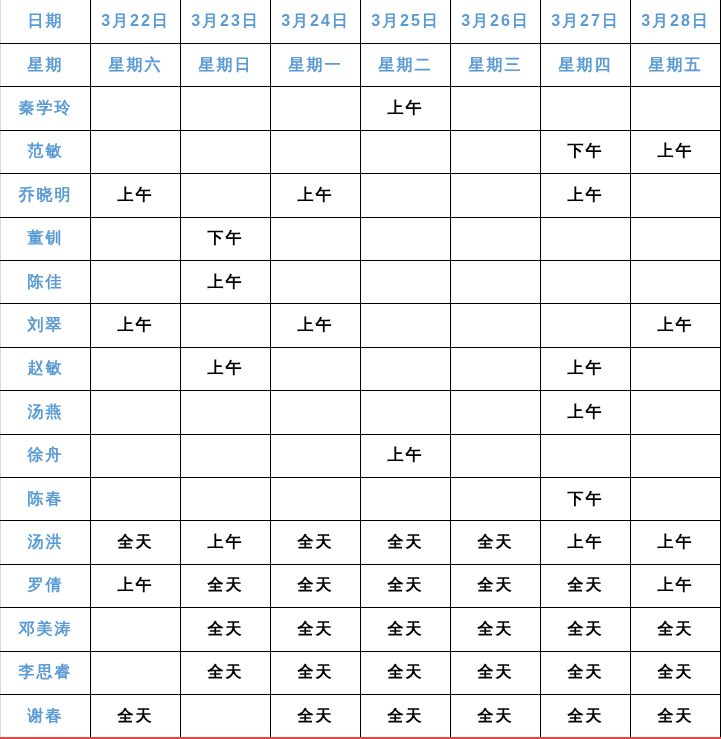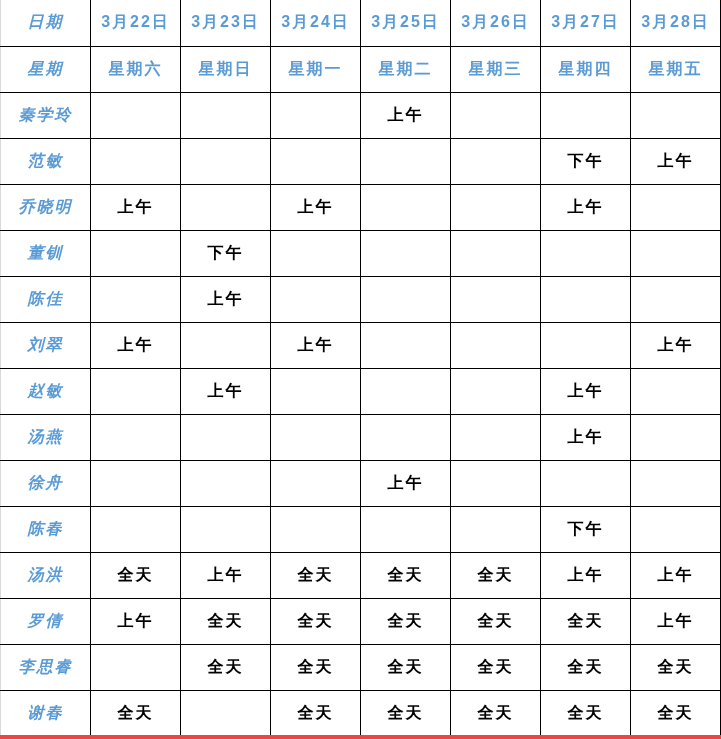--- a/index.html
+++ b/index.html
@@ -26,22 +26,22 @@
     vertical-align: middle;
     font-size: 16px;
     font-weight: bold;
     letter-spacing: 2px;
     padding: 0;
     overflow: hidden;
     white-space: nowrap;
   }
   
   table.schedule tr:first-child td { border-top: none; }
-  table.schedule td:first-child { border-left: 1px solid #d9d9d9; font-style: italic; }
-  table.schedule tr:last-child td { border-bottom: 4px solid #ef4444; margin-top: 31px; }
+  table.schedule td:first-child { border-left: 1px solid #d9d9d9; }
+  table.schedule tr:last-child td { border-bottom: 2px solid #ef4444; margin-top: 31px; }
 
   td.hdr  { color: var(--hdr-color); }
   td.name { color: var(--name-color); }
   td.cell { color: var(--cell-color); }
 
   tr { height: 33px; }
 </style>
 </head>
 <body>
 
@@ -191,20 +191,30 @@
         <td class="name">罗倩</td>
         <td class="cell">上午</td>
         <td class="cell">全天</td>
         <td class="cell">全天</td>
         <td class="cell">全天</td>
         <td class="cell">全天</td>
         <td class="cell">全天</td>
         <td class="cell">上午</td>
       </tr>
       <tr>
+        <td class="name">邓美涛</td>
+        <td class="cell"></td>
+        <td class="cell">全天</td>
+        <td class="cell">全天</td>
+        <td class="cell">全天</td>
+        <td class="cell">全天</td>
+        <td class="cell">全天</td>
+        <td class="cell">全天</td>
+      </tr>
+      <tr>
         <td class="name">李思睿</td>
         <td class="cell"></td>
         <td class="cell">全天</td>
         <td class="cell">全天</td>
         <td class="cell">全天</td>
         <td class="cell">全天</td>
         <td class="cell">全天</td>
         <td class="cell">全天</td>
       </tr>
       <tr>

